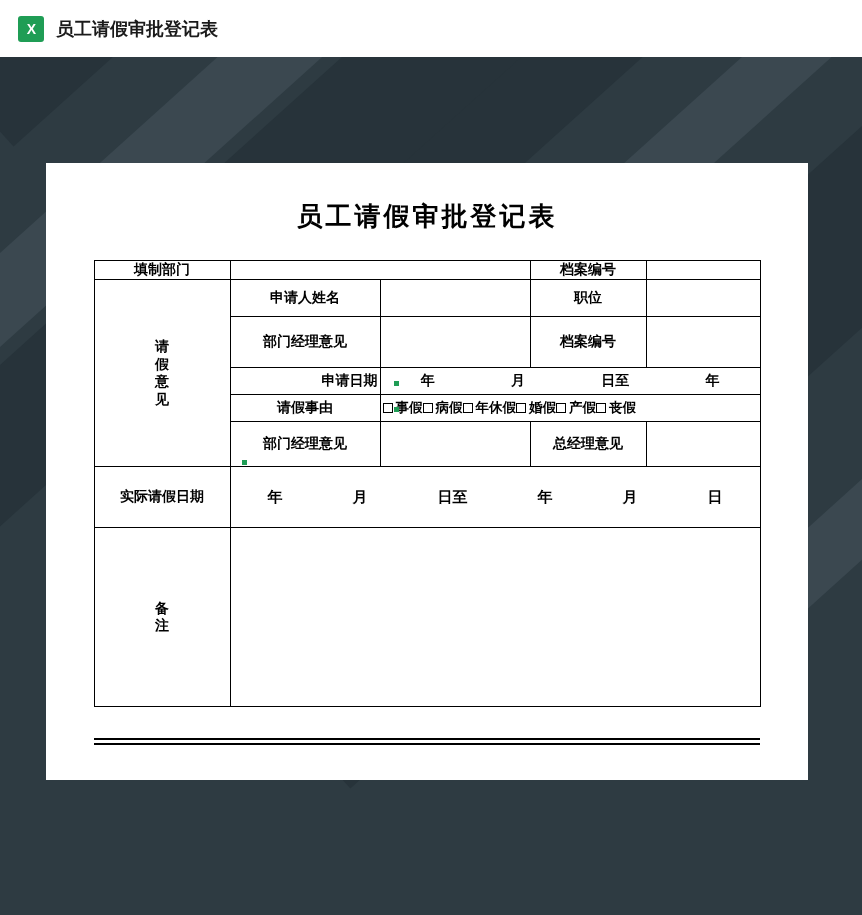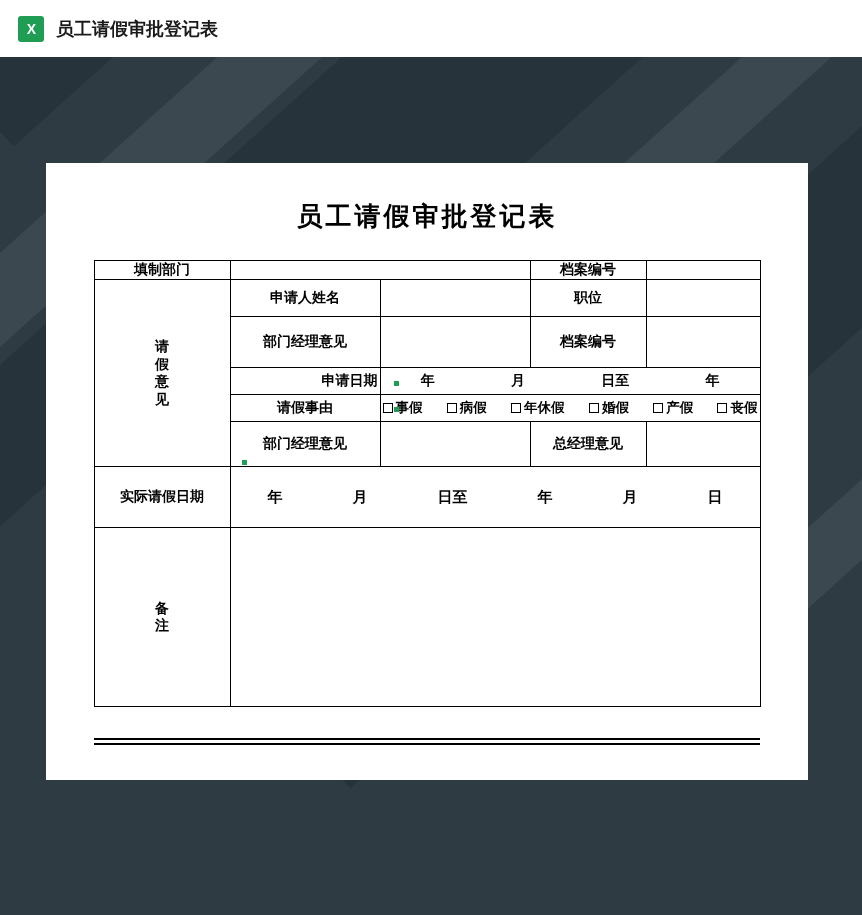--- a/index.html
+++ b/index.html
@@ -117,21 +117,21 @@
     display: flex;
     justify-content: space-around;
     align-items: center;
     width: 100%;
     font-size: 14px;
     font-weight: bold;
   }
   .dateline span { display: inline-block; }
   .typeline {
     display: flex;
-    justify-content: space-between;
+    justify-content: flex-start;
     align-items: center;
     width: 100%;
     font-size: 13.5px;
     font-weight: bold;
     white-space: nowrap;
   }
   .typeline .opt { display: inline-flex; align-items: center; gap: 3px; }
   .box {
     display: inline-block;
     width: 10px; height: 10px;

